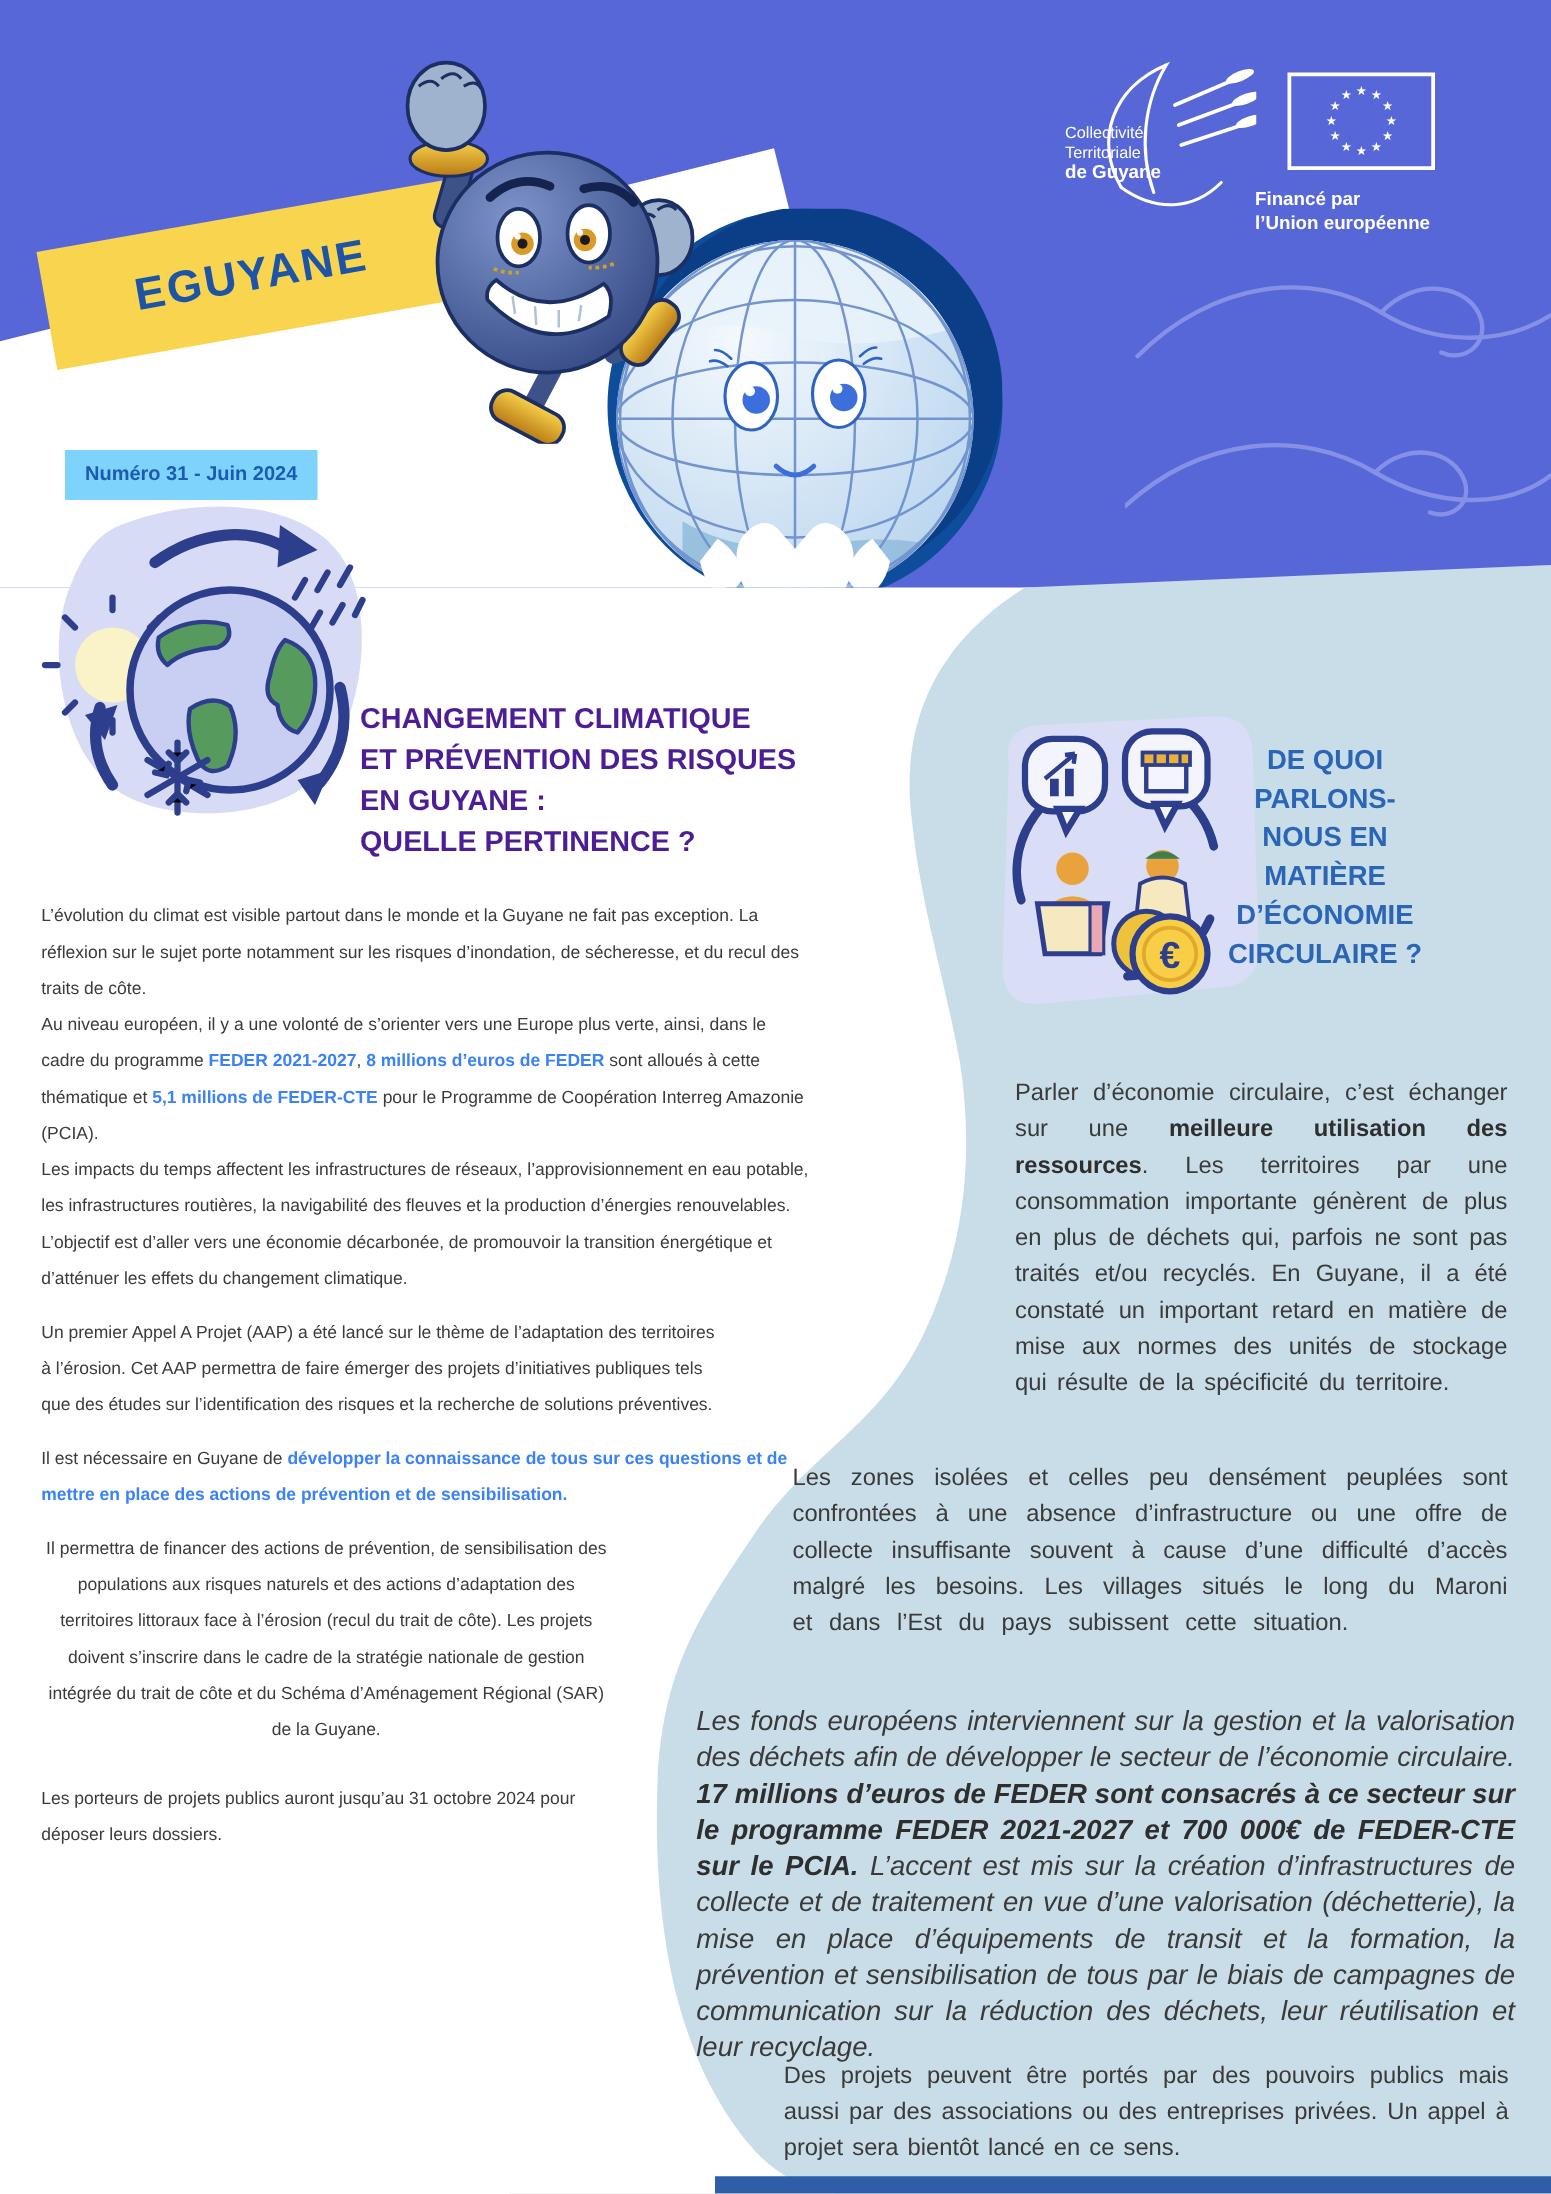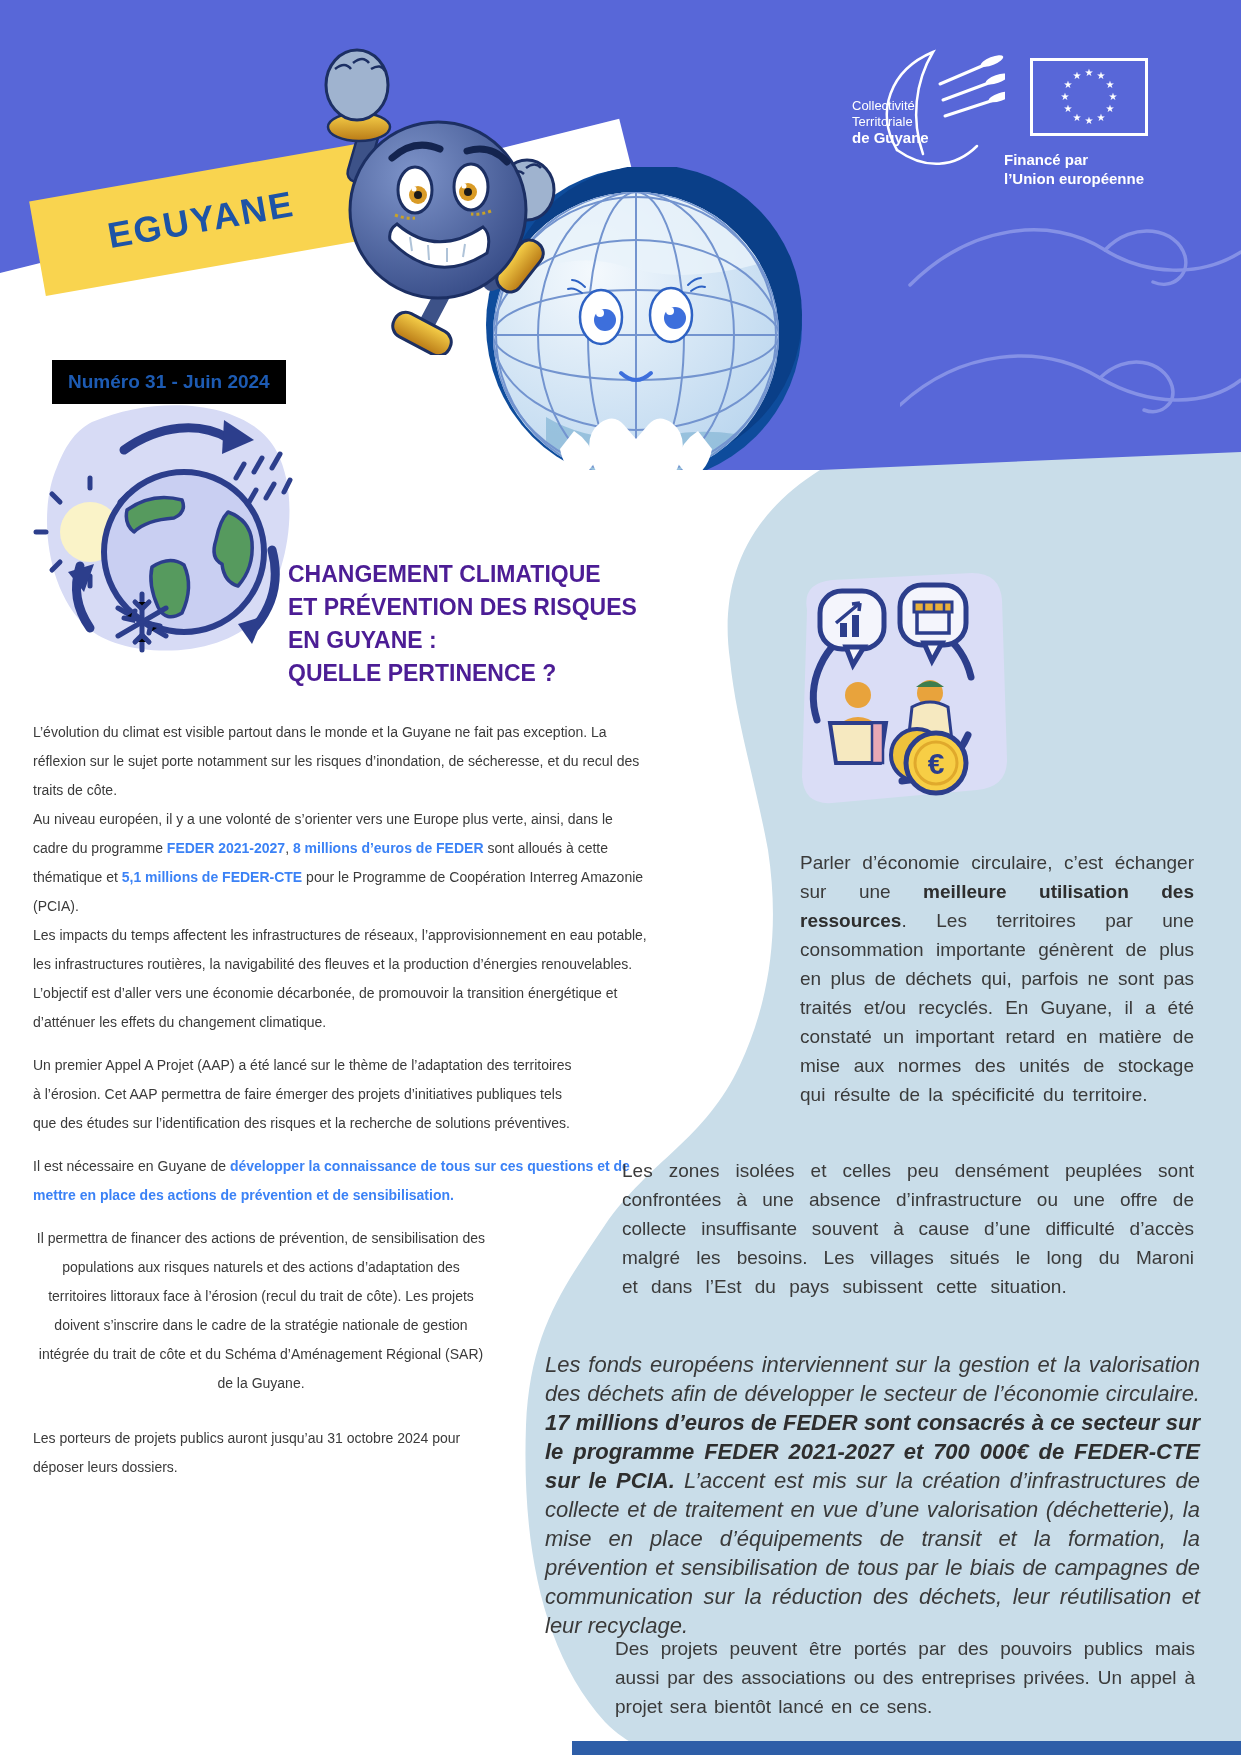--- a/index.html
+++ b/index.html
@@ -16,41 +16,41 @@
   .eu-flag{position:absolute;left:1030px;top:58px;width:118px;height:78px;border:3px solid #fff;box-sizing:border-box;}
   .eu-caption{position:absolute;left:1004px;top:150px;width:170px;text-align:left;color:#fff;
               font-size:15px;font-weight:700;line-height:19px;white-space:pre-line;}
   .banner{position:absolute;left:35px;top:172px;width:332px;height:96px;background:#F9D44F;
           transform:rotate(-10deg);display:flex;align-items:center;justify-content:center;}
   .banner span{font-size:36px;font-weight:800;letter-spacing:2px;color:#1D54A6;}
   .globe-circle{position:absolute;left:486px;top:167px;width:316px;height:316px;border-radius:50%;background:#0E4C9C;}
   .globe-circle svg{position:absolute;left:0;top:0;}
   .mascot{position:absolute;left:295px;top:25px;width:270px;height:330px;}
   .title{position:absolute;left:55px;top:296px;font-size:38px;font-weight:800;color:#1D54A6;letter-spacing:.5px;}
-  .badge{position:absolute;left:52px;top:360px;background:#000000;color:#1D5BB3;font-size:19px;font-weight:700;
+  .badge{position:absolute;left:52px;top:360px;background:#7dd3fc;color:#1D5BB3;font-size:16px;font-weight:700;
          padding:11px 16px;}
   
   .blob{position:absolute;left:480px;top:440px;width:761px;height:1315px;}
   .bottom-strip{position:absolute;left:572px;top:1741px;width:669px;height:14px;background:#2E5EA8;}
   
   .climate-ill{position:absolute;left:32px;top:392px;width:270px;height:270px;}
   .econ-ill{position:absolute;left:772px;top:565px;width:240px;height:245px;}
   
   .heading-left{position:absolute;left:288px;top:558px;width:370px;font-size:23px;line-height:33px;
                 font-weight:700;color:#4c1d95;white-space:pre-line;}
   .heading-right{position:absolute;left:955px;top:592px;width:210px;text-align:center;font-size:22px;
                  line-height:31px;font-weight:700;color:#2B65B5;white-space:pre-line;}
   
   .left-col{position:absolute;left:33px;top:718px;width:614px;}
   .lp{margin:0 0 14px 0;font-size:14px;line-height:29px;color:#3A3A3A;white-space:pre-line;}
   .lp b{font-weight:700;color:#3b82f6;}
   .p2{width:550px;}
   .p3{width:456px;text-align:center;}
   .p4{width:472px;margin-top:26px;}
-  .rp{position:absolute;margin:0;font-size:19px;line-height:29px;color:#3A3A3A;text-align:justify;}
+  .rp{position:absolute;margin:12px;font-size:19px;line-height:29px;color:#3A3A3A;text-align:justify;}
   .rp b{font-weight:700;color:#2e2e2e;}
   .rp0{left:800px;top:848px;width:394px;word-spacing:3px;}
   .rp1{left:622px;top:1156px;width:572px;word-spacing:8px;}
   .rp2{left:545px;top:1350px;width:655px;font-size:22px;font-style:italic;}
   .rp3{left:615px;top:1634px;width:580px;word-spacing:2px;}
 </style>
 </head>
 <body>
 
 <div class="page">
@@ -298,20 +298,26 @@
     <circle cx="158" cy="128" r="13" fill="#E8A33C"></circle>
     <path d="M 144 122 q 14 -12 28 0 Z" fill="#3E7D4E"></path>
     <path d="M 140 142 q 18 -10 36 0 l 4 34 l -44 2 Z" fill="#F6E9C0" stroke="#2C3E8C" stroke-width="3"></path>
 
     <circle cx="145" cy="190" r="26" fill="#EFC23B" stroke="#2C3E8C" stroke-width="4"></circle>
     <circle cx="164" cy="198" r="30" fill="#F7CE45" stroke="#2C3E8C" stroke-width="5"></circle>
     <circle cx="164" cy="198" r="21" fill="none" stroke="#E0A92C" stroke-width="3"></circle>
     <text x="164" y="209" text-anchor="middle" font-size="30" font-weight="bold" fill="#2C3E8C">€</text>
   </svg>
 
+  <div class="heading-right">DE QUOI
+PARLONS-
+NOUS EN
+MATIÈRE
+D’ÉCONOMIE
+CIRCULAIRE ?</div>
 
   <p class="rp rp0"><span>Parler d’économie circulaire, c’est échanger sur une </span><b>meilleure utilisation des ressources</b><span>. Les territoires par une consommation importante génèrent de plus en plus de déchets qui, parfois ne sont pas traités et/ou recyclés. En Guyane, il a été constaté un important retard en matière de mise aux normes des unités de stockage qui résulte de la spécificité du territoire.</span></p>
   <p class="rp rp1"><span>Les zones isolées et celles peu densément peuplées sont confrontées à une absence d’infrastructure ou une offre de collecte insuffisante souvent à cause d’une difficulté d’accès malgré les besoins. Les villages situés le long du Maroni et dans l’Est du pays subissent cette situation.</span></p>
   <p class="rp rp2"><span>Les fonds européens interviennent sur la gestion et la valorisation des déchets afin de développer le secteur de l’économie circulaire. </span><b>17 millions d’euros de FEDER sont consacrés à ce secteur sur le programme FEDER 2021-2027 et 700 000€ de FEDER-CTE sur le PCIA.</b><span> L’accent est mis sur la création d’infrastructures de collecte et de traitement en vue d’une valorisation (déchetterie), la mise en place d’équipements de transit et la formation, la prévention et sensibilisation de tous par le biais de campagnes de communication sur la réduction des déchets, leur réutilisation et leur recyclage.</span></p>
   <p class="rp rp3"><span>Des projets peuvent être portés par des pouvoirs publics mais aussi par des associations ou des entreprises privées. Un appel à projet sera bientôt lancé en ce sens.</span></p>
 
   <div class="bottom-strip"></div>
 </div>
 
 </body></html>

